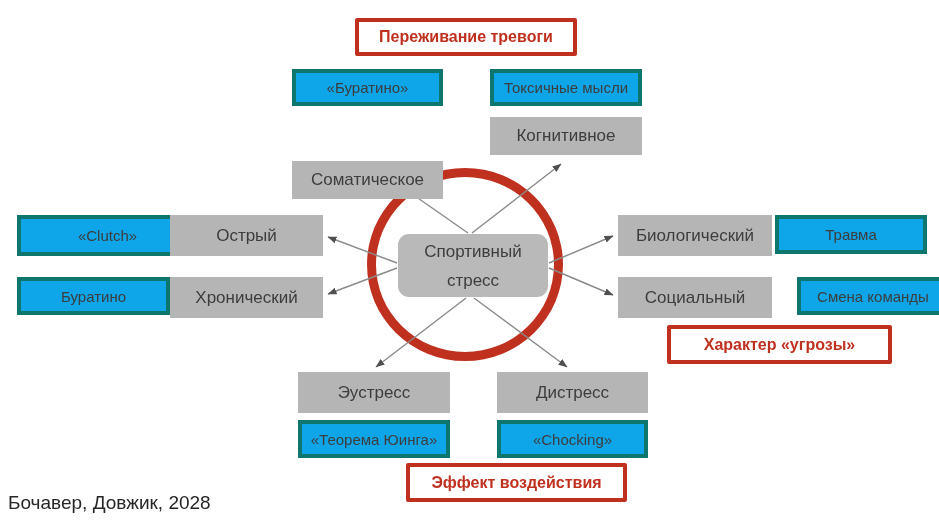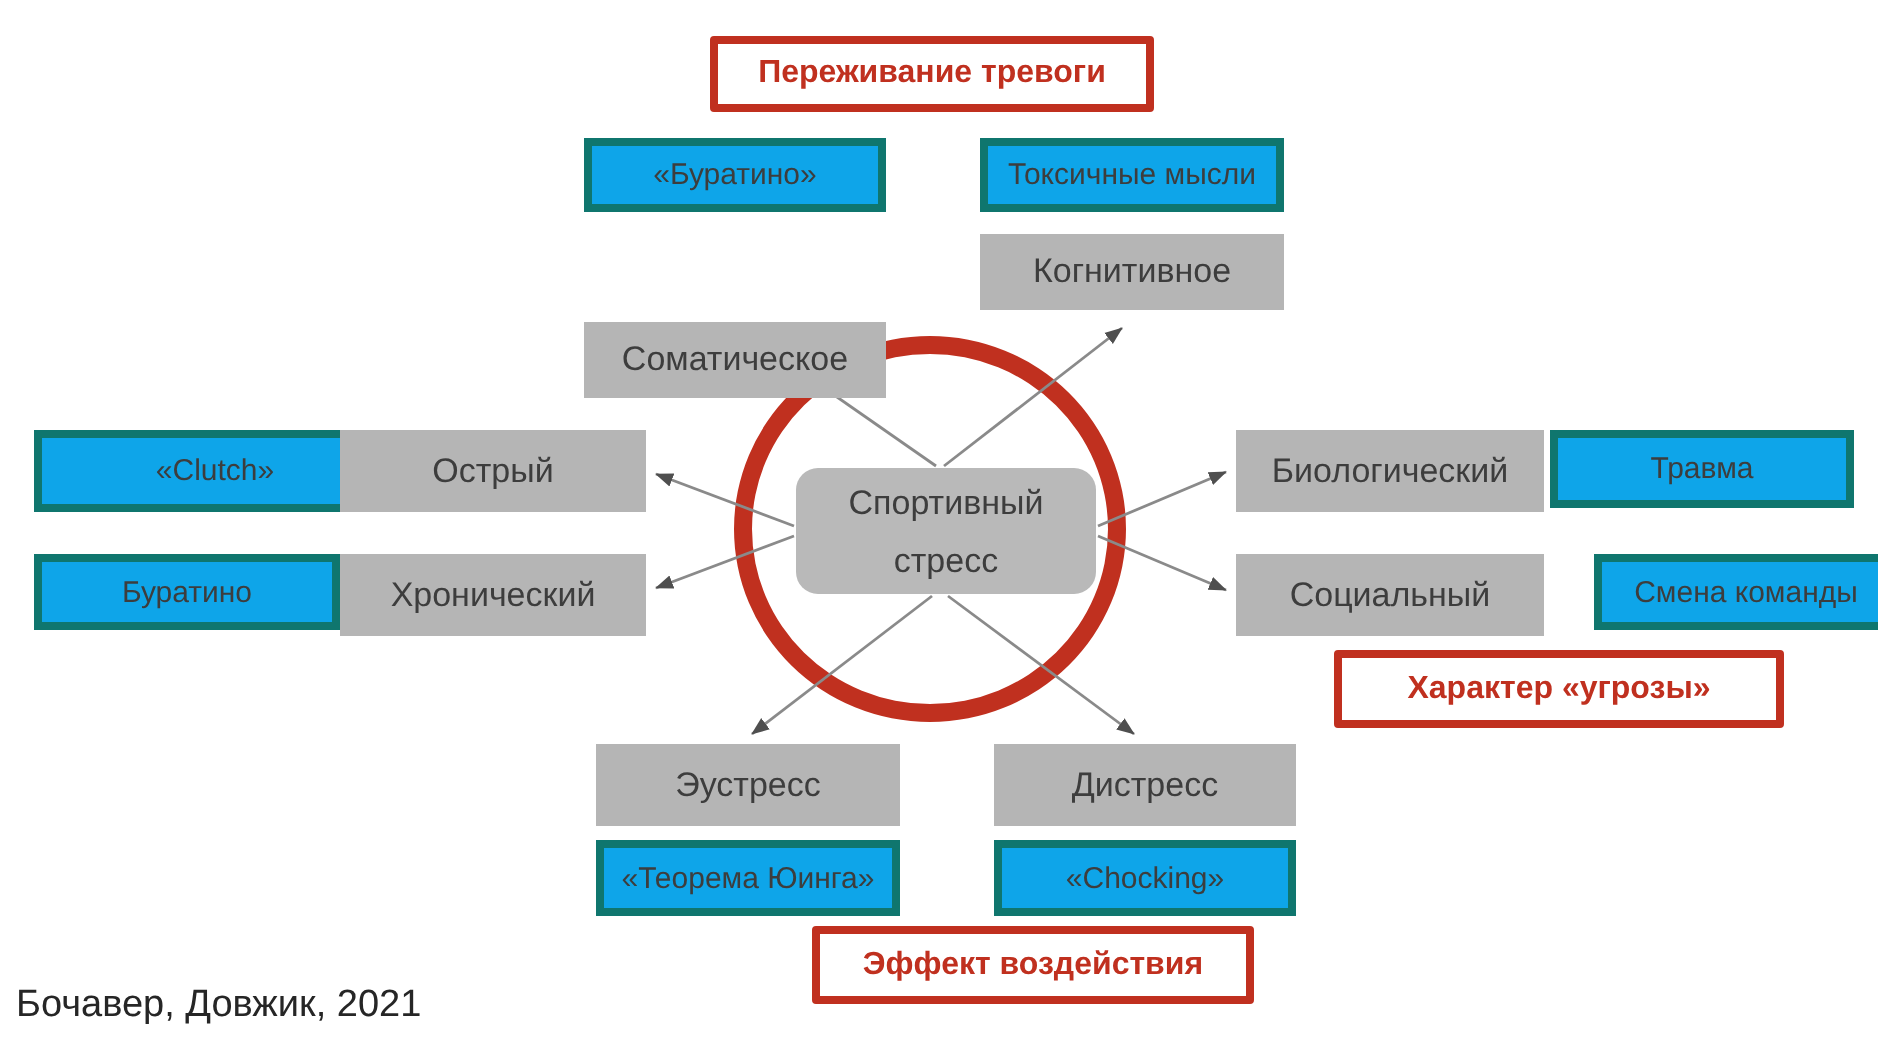--- a/index.html
+++ b/index.html
@@ -111,15 +111,15 @@
   <div class="node gray-box z3" style="left:618px; top:277px; width:154px; height:41px;">Социальный</div>
   <div class="node white-box" style="left:775px; top:277px; width:152px; height:38px;margin-left:22px;">Смена команды</div>
   <div class="node red-label" style="left:667px; top:325px; width:225px; height:39px;">Характер «угрозы»</div>
 
   <div class="node gray-box z3" style="left:298px; top:372px; width:152px; height:41px;">Эустресс</div>
   <div class="node gray-box z3" style="left:497px; top:372px; width:151px; height:41px;">Дистресс</div>
   <div class="node white-box" style="left:298px; top:420px; width:152px; height:38px;">«Теорема Юинга»</div>
   <div class="node white-box" style="left:497px; top:420px; width:151px; height:38px;">«Chocking»</div>
   <div class="node red-label" style="left:362px; top:463px; width:221px; height:39px;margin-left:44px;">Эффект воздействия</div>
 
-  <div class="attribution">Бочавер, Довжик, 2021</div>
+  <div class="attribution">Бочавер, Довжик, 2028</div>
 
 </div>
 
 </body></html>

